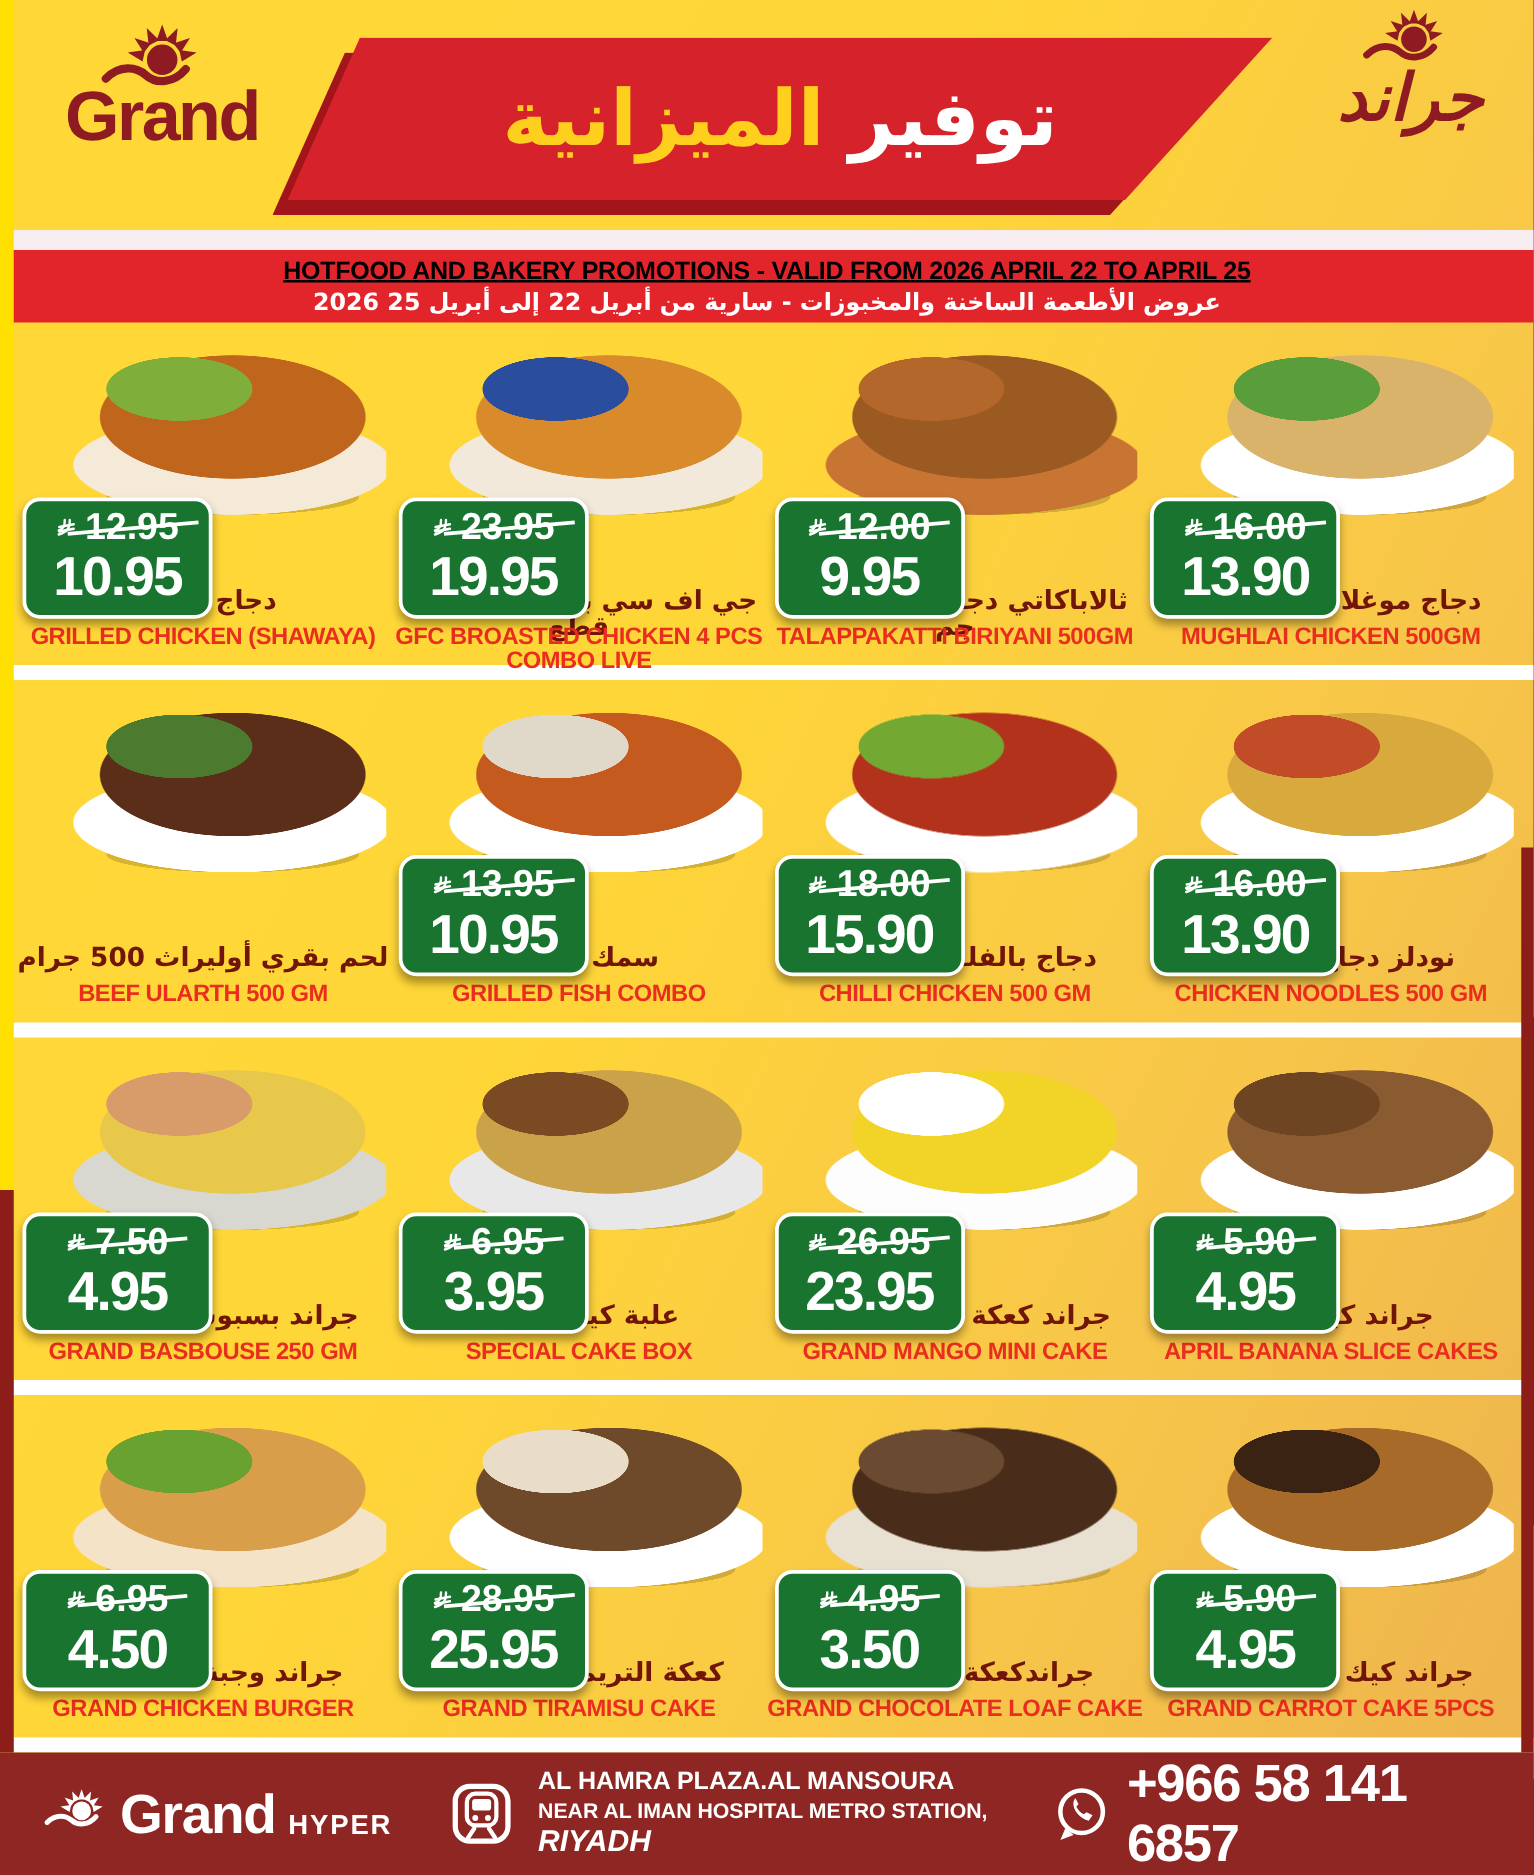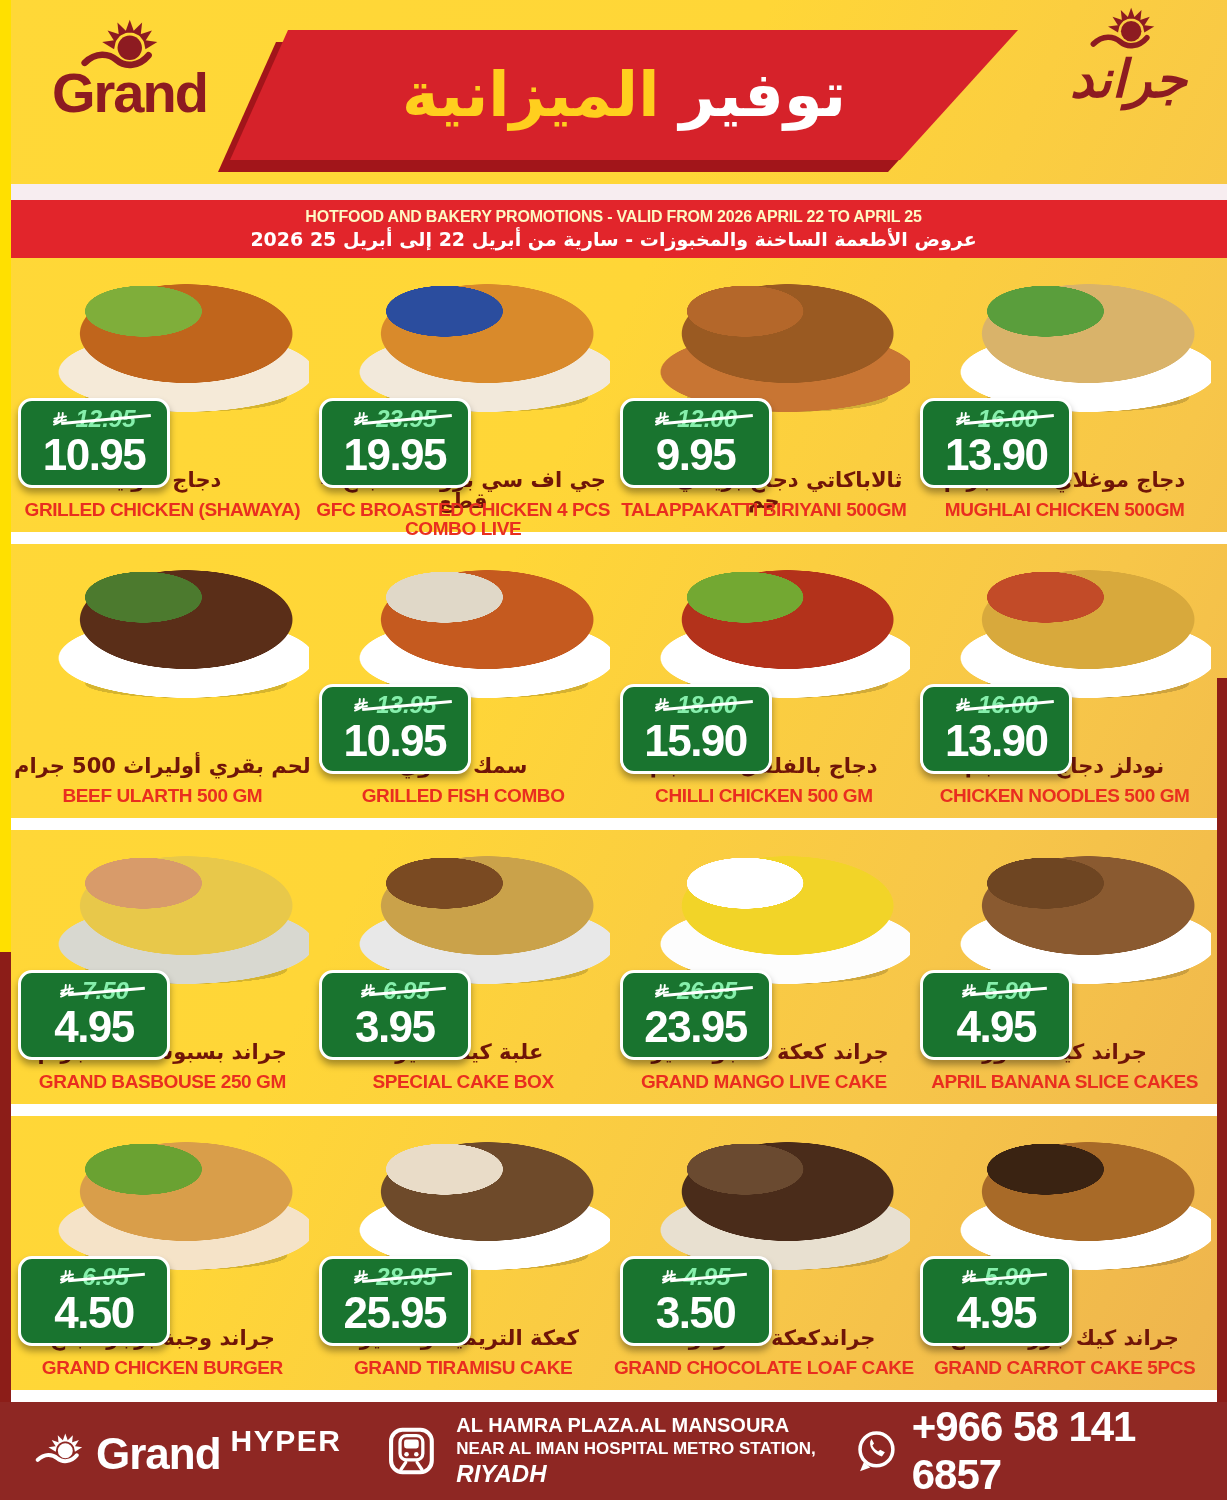--- a/index.html
+++ b/index.html
@@ -24,53 +24,53 @@
       gap:20px;direction:rtl;}
   .ribbon-face span{font-family:"DejaVu Sans",sans-serif;font-weight:bold;font-size:62px;line-height:1;}
   .banner-w{color:#ffffff;} .banner-y{color:#ffcf1e;}
   .logo-ar{position:absolute;right:40px;top:3px;color:#8d1b21;text-align:center;font-style:italic;}
   .logo-ar .sun{width:82px;height:52px;display:block;margin:0 auto;}
   .ar-word{font-family:"DejaVu Sans",sans-serif;font-size:52px;font-weight:bold;margin-top:-6px;}
 
   .strip-white{height:16px;background:#f7edf0;}
   .strip-red{height:58px;background:#e2252b;display:flex;flex-direction:column;
       align-items:center;justify-content:center;gap:2px;}
-  .promo-en{color:#fef9c3;font-weight:bold;font-size:16px;letter-spacing:-0.2px;}
+  .promo-en{color:#000000;font-weight:bold;font-size:20px;letter-spacing:-0.2px;text-decoration:underline;}
   .promo-ar{color:#ffffff;font-weight:bold;font-size:19px;direction:rtl;
       font-family:"DejaVu Sans",sans-serif;}
 
   
   .row{height:274px;display:flex;padding:0 12px;box-sizing:border-box;}
   .band{height:12px;background:#ffffff;}
   .card{flex:1;position:relative;}
   .photo{position:absolute;left:30px;right:4px;top:2px;height:160px;}
   .badge{position:absolute;left:6px;top:140px;width:152px;box-sizing:border-box;
       background:#19742f;border:3px solid #ffffff;border-radius:14px;
       box-shadow:0 5px 7px rgba(0,0,0,.35);padding:5px 6px 8px;color:#fff;z-index:2;}
   .oldrow{display:flex;align-items:center;justify-content:center;gap:7px;}
   .sar{width:16px;height:16px;color:#ffffff;flex:none;}
   .sar svg{width:100%;height:100%;}
-  .old{position:relative;color:#86efac;font-weight:bold;font-size:24px;line-height:1.05;font-style:italic;}
+  .old{position:relative;color:#ffffff;font-weight:bold;font-size:30px;line-height:1.05;}
   .old::after{content:"";position:absolute;left:-14px;right:-16px;top:48%;height:3px;
       background:#ffffff;transform:rotate(-5deg);}
   .price{font-size:44px;font-weight:bold;text-align:center;line-height:1;
       letter-spacing:-1.5px;margin-top:2px;}
   .name-ar{position:absolute;left:0;right:0;top:212px;text-align:center;font-weight:bold;
       font-size:21px;color:#701508;direction:rtl;font-family:"DejaVu Sans",sans-serif;line-height:1;}
   .name-en{position:absolute;left:0;right:0;top:242px;text-align:center;font-weight:bold;
       font-size:19px;color:#e92e1f;letter-spacing:-0.4px;line-height:1;}
 
   
   .footer{height:98px;background:#8e2723;display:flex;align-items:center;
       padding:0 34px;box-sizing:border-box;color:#fff;position:relative;z-index:7;}
   .f-logo{display:flex;align-items:flex-end;}
   .f-logo .sun{width:58px;height:38px;margin-bottom:8px;}
   .f-grand{font-size:44px;font-weight:bold;letter-spacing:-1px;line-height:1;margin-left:4px;}
-  .f-hyper{font-size:30px;font-weight:600;letter-spacing:1.5px;line-height:1;
-      margin-left:10px;margin-bottom:20px;}
+  .f-hyper{font-size:22px;font-weight:600;letter-spacing:1.5px;line-height:1;
+      margin-left:10px;margin-bottom:3px;}
   .f-metro{margin-left:46px;width:56px;height:56px;}
   .f-metro svg{width:100%;height:100%;}
   .f-address{margin-left:20px;line-height:1.25;}
   .addr1{font-size:20px;font-weight:bold;}
   .addr2{font-size:17px;font-weight:bold;}
   .addr-city{font-size:24px;font-weight:bold;font-style:italic;}
   .f-phone{margin-left:auto;display:flex;align-items:center;gap:12px;}
   .wa-icon{width:54px;height:54px;}
   .wa-icon svg{width:100%;height:100%;}
   .phone{font-size:42px;font-weight:bold;letter-spacing:-1px;}
@@ -357,21 +357,21 @@
               <path d="M3 9.5 l14.5 -2.7"></path>
               <path d="M3 14 l14.5 -2.7"></path>
             </g>
           </svg>
         </span>
         <span class="old">26.95</span>
       </div>
       <div class="price">23.95</div>
     </div>
     <div class="name-ar">جراند كعكة مانجو صغيرة</div>
-    <div class="name-en">GRAND MANGO LIVE CAKE</div>
+    <div class="name-en">GRAND MANGO MINI CAKE</div>
   </div>
 
   <div class="card">
     <div class="photo" style="background: radial-gradient(22% 16% at 38% 32%, rgb(110, 69, 34) 0px, rgb(110, 69, 34) 99%, transparent 100%), radial-gradient(40% 31% at 54% 46%, rgb(138, 90, 48) 0px, rgb(138, 90, 48) 99%, transparent 100%), radial-gradient(48% 25% at 54% 70%, rgb(255, 255, 255) 0px, rgb(255, 255, 255) 99%, transparent 100%), radial-gradient(38% 9% at 54% 86%, rgba(0, 0, 0, 0.16) 0px, rgba(0, 0, 0, 0.16) 99%, transparent 100%);"></div>
     <div class="badge">
       <div class="oldrow">
         <span class="sar">
           <svg viewBox="0 0 20 20">
             <g fill="none" stroke="currentColor" stroke-width="2.4" stroke-linecap="round">
               <path d="M8.5 2.5 c0 5.5 -0.5 8.5 -6 10.5"></path>

